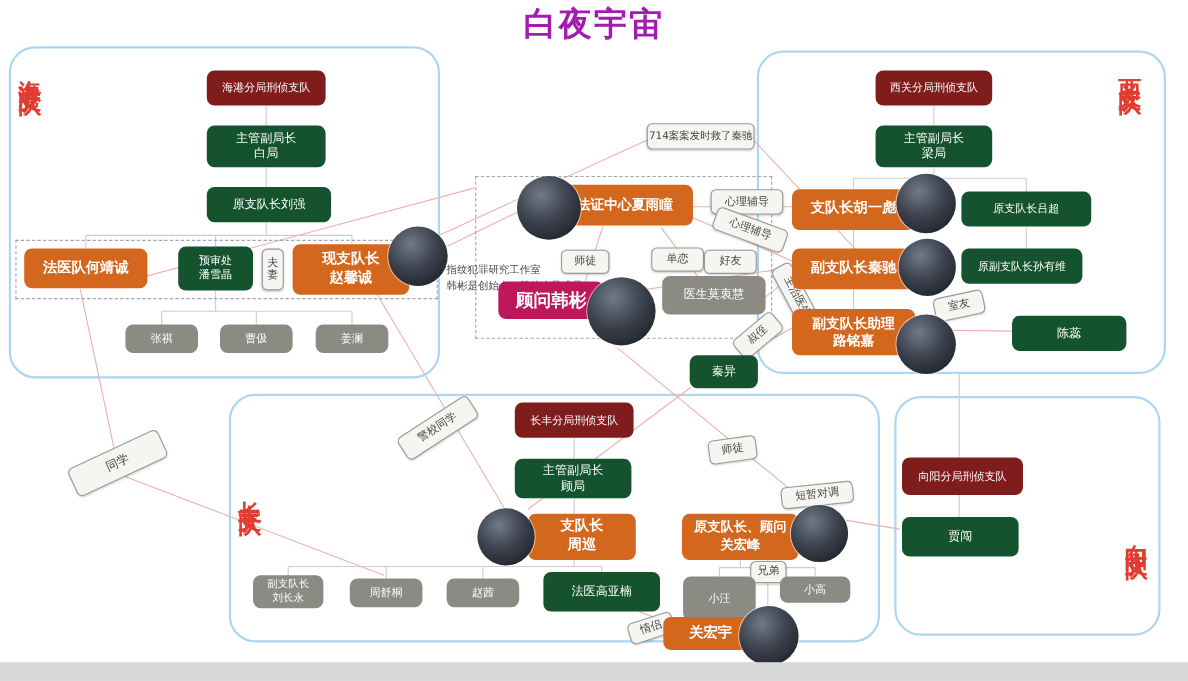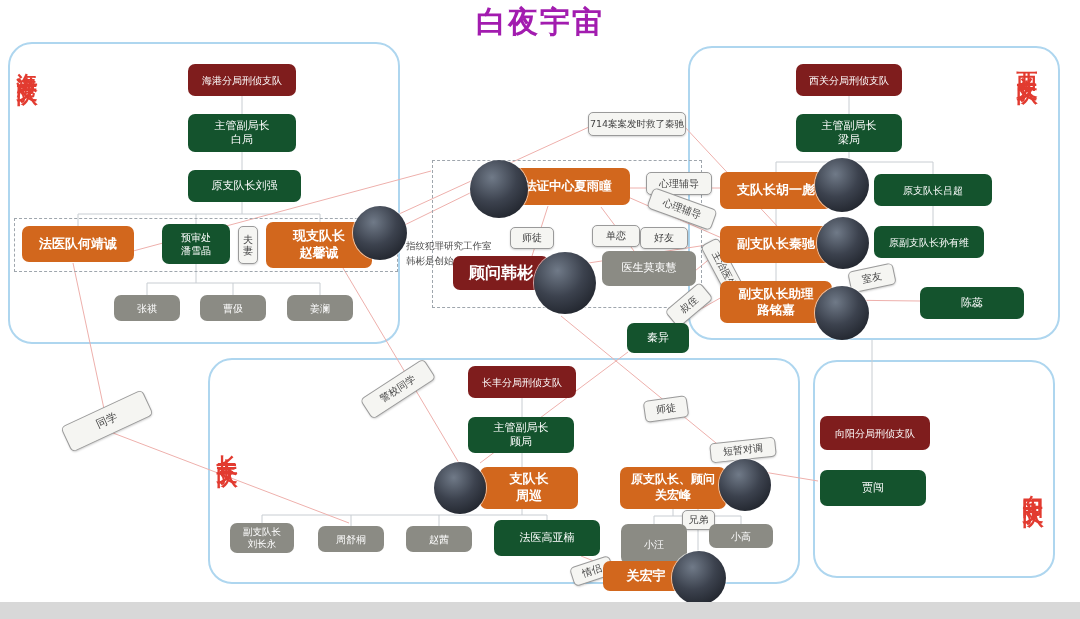--- a/index.html
+++ b/index.html
@@ -7,21 +7,21 @@
   .stage{position:relative;width:1080px;height:619px;background:#fff;overflow:hidden;}
   .title{position:absolute;left:0;top:2px;width:100%;text-align:center;font-size:30px;font-weight:bold;color:#a21caf;letter-spacing:2px;}
   .bigbox{position:absolute;border:2px solid #aed6ef;border-radius:24px;background:#ffffff;box-sizing:border-box;}
   .squad-label{position:absolute;color:#e23b30;font-weight:bold;font-size:21px;writing-mode:vertical-rl;text-orientation:upright;letter-spacing:4px;line-height:1;}
   svg.wires{position:absolute;left:0;top:0;pointer-events:none;}
   .dashedbox{position:absolute;border:1px dashed #9fa6ad;box-sizing:border-box;}
   .node{position:absolute;display:flex;align-items:center;justify-content:center;text-align:center;color:#fff;border-radius:7px;font-size:11px;line-height:1.3;white-space:pre-line;box-sizing:border-box;padding:2px 4px;}
   .green{background:#7f1d1d;}
   .blue{background:#14532d;}
   .orange{background:#d2671d;}
-  .purple{background:#7f1d1d;}
+  .purple{background:#be185d;}
   .grayn{background:#8b8b84;}
   .big{font-size:13px;font-weight:bold;}
   .huge{font-size:16px;font-weight:bold;}
   .small{font-size:10px;}
   .tag{position:absolute;display:flex;align-items:center;justify-content:center;text-align:center;background:#f5f5f2;border:1px solid #9a9a9a;border-radius:5px;color:#444;font-size:10px;line-height:1.15;white-space:pre-line;box-sizing:border-box;box-shadow:0 1px 2px rgba(0,0,0,0.18);}
   .note{position:absolute;font-size:9.5px;color:#4a4a4a;line-height:1.6;white-space:pre-line;}
   .avatar{position:absolute;border-radius:50%;background:radial-gradient(circle at 38% 30%,#707a88 0%,#3c424e 45%,#13161c 100%);box-shadow:0 0 0 1px rgba(255,255,255,0.6);}
   .bottom-bar{position:absolute;left:0;top:602px;width:1080px;height:17px;background:#d8d8d8;}
 </style>
 </head>

